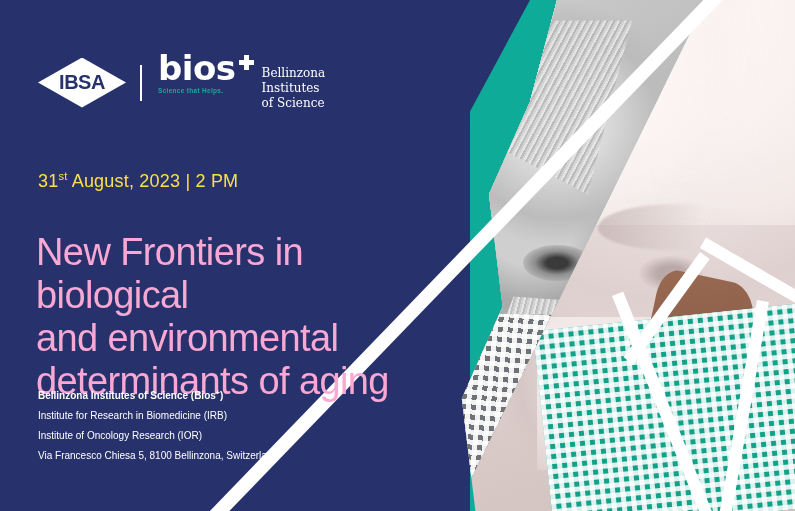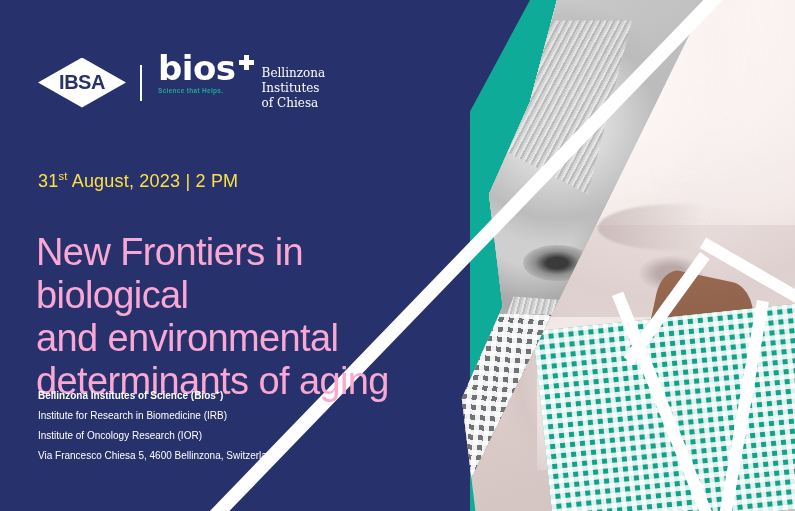--- a/index.html
+++ b/index.html
@@ -272,35 +272,35 @@
         <div class="bios-block">
           <div class="bios-row">
             <span class="bios-word">bios</span>
             <span class="bios-plus"></span>
           </div>
           <span class="bios-tag">Science that Helps.</span>
         </div>
         <div class="bios-name">
           <div>Bellinzona</div>
           <div>Institutes</div>
-          <div>of Chiesa</div>
+          <div>of Science</div>
         </div>
       </div>
 
     </div>
 
     <div class="date"><span>31</span><sup>st</sup><span> August, 2023 | 2 PM</span></div>
 
     <h1 class="title">
       <div>New Frontiers in biological</div>
       <div>and environmental</div>
       <div>determinants of aging</div>
     </h1>
 
     <div class="venue">
       <div class="strong"><span>Bellinzona Institutes of Science (Bios</span><sup>+</sup><span>)</span></div>
       <div>Institute for Research in Biomedicine (IRB)</div>
       <div>Institute of Oncology Research (IOR)</div>
-      <div>Via Francesco Chiesa 5, 4600 Bellinzona, Switzerland</div>
+      <div>Via Francesco Chiesa 5, 8100 Bellinzona, Switzerland</div>
     </div>
 
   </div>
 </div>
 
 </body></html>

